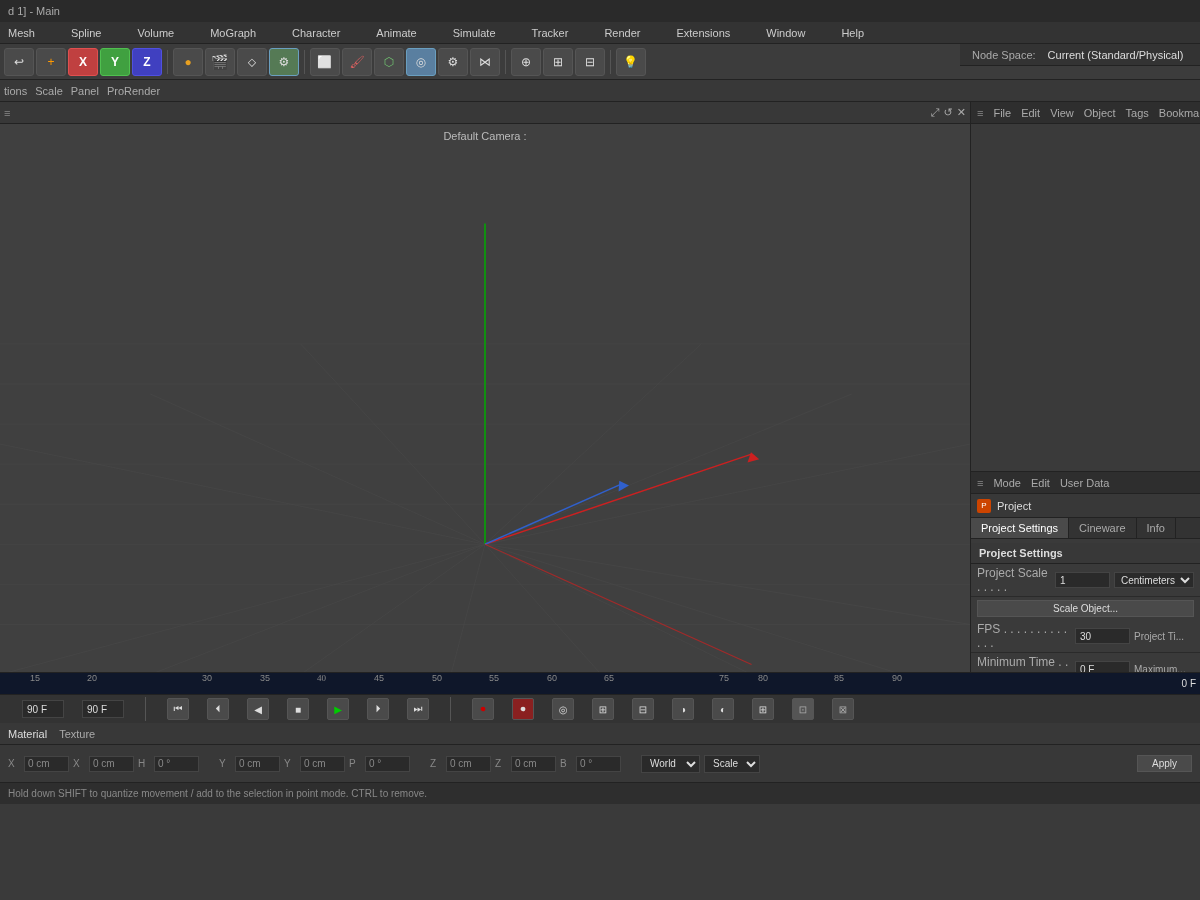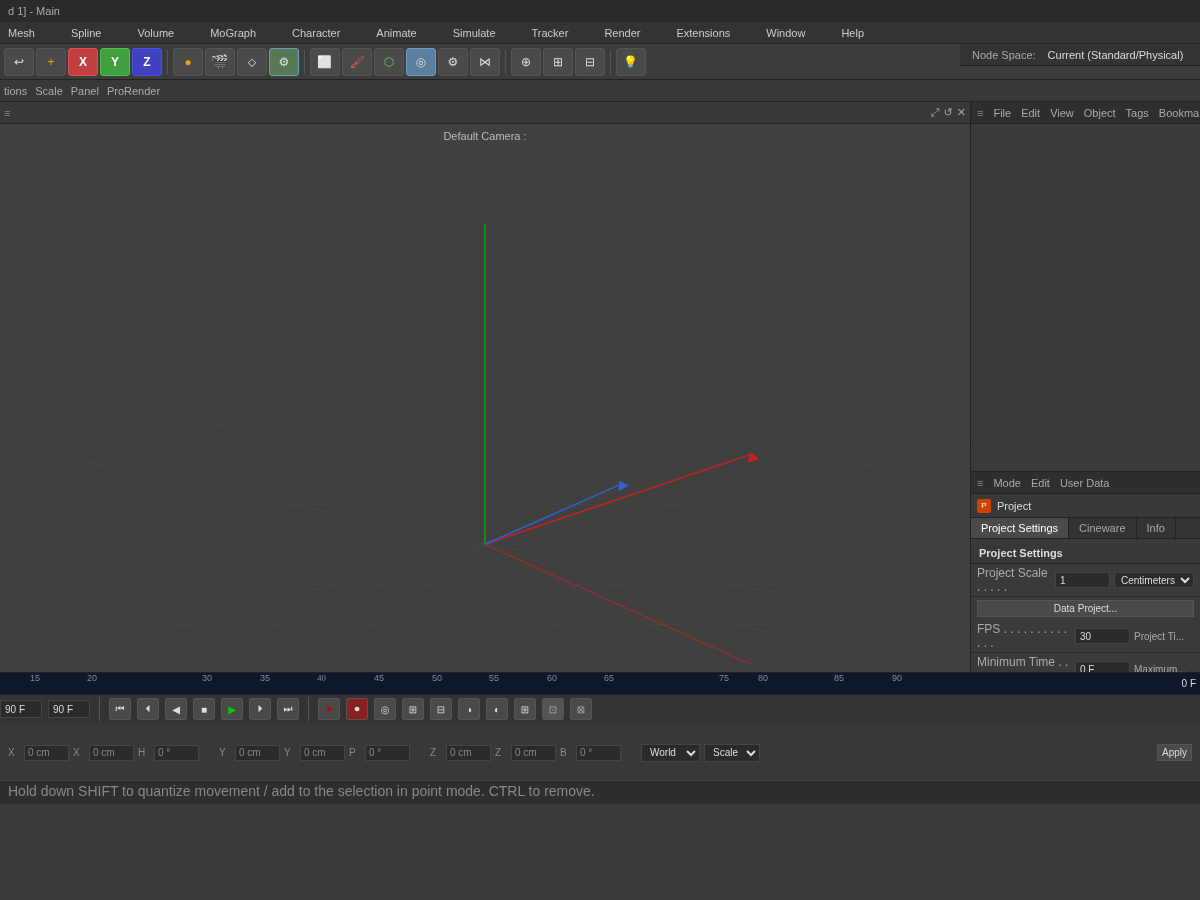--- a/index.html
+++ b/index.html
@@ -328,22 +328,22 @@
       bottom: 0;
       display: flex;
       align-items: center;
     }
 
     #playback-controls {
       height: 28px;
       background: #333;
       display: flex;
       align-items: center;
-      padding: 0 0;
-      gap: 6px;
+      padding: 0 22px;
+      gap: 18px;
     }
 
     .play-btn {
       width: 22px;
       height: 22px;
       background: #4a4a4a;
       border: 1px solid #555;
       border-radius: 2px;
       display: flex;
       align-items: center;
@@ -351,22 +351,23 @@
       cursor: pointer;
       font-size: 10px;
       color: #ddd;
     }
 
     
     #status-bar {
       height: 22px;
       background: #2e2e2e;
       display: flex;
+      align-items: center;
       padding: 0 8px;
-      font-size: 14px;
+      font-size: 10px;
       color: #888;
       border-top: 1px solid #222;
     }
 
     
     #coordinates-panel {
       height: 60px;
       background: #383838;
       border-top: 1px solid #222;
       display: flex;
@@ -408,21 +409,21 @@
       width: 45px;
       height: 16px;
       padding: 0 3px;
     }
 
     #apply-btn {
       background: #4a4a4a;
       border: 1px solid #555;
       color: #ddd;
       font-size: 10px;
-      padding: 2px 4px;
+      padding: 2px 14px;
       cursor: pointer;
       margin-left: auto;
     }
 
     .dropdown-small {
       background: #2a2a2a;
       border: 1px solid #444;
       color: #ddd;
       font-size: 10px;
       height: 18px;
@@ -614,21 +615,21 @@
           <span class="prop-label">Project Scale . . . . .</span>
           <input class="prop-value" type="text" value="1" style="">
           <select class="prop-unit-select">
             <option>Centimeters</option>
             <option>Meters</option>
             <option>Millimeters</option>
           </select>
         </div>
 
         
-        <button class="scale-project-btn">Data Project...</button>
+        <button class="scale-project-btn">Scale Object...</button>
 
         
         <div class="prop-row">
           <span class="prop-label">FPS . . . . . . . . . . . . .</span>
           <input class="prop-value" type="text" value="30" style="">
           <span class="prop-unit">Project Ti...</span>
         </div>
 
         
         <div class="prop-row">
@@ -733,20 +734,24 @@
     <div class="play-btn">⊟</div>
     <div class="play-btn">◑</div>
     <div class="play-btn">◐</div>
     <div class="play-btn">⊞</div>
     <div class="play-btn" style="color:#aaa;background:#555;">⊡</div>
     <div class="play-btn" style="color:#aaa;">⊠</div>
   </div>
 </div>
 
 <div id="coordinates-panel">
+  <div id="coords-tabs">
+    <span style="color:#ddd;">Material</span>
+    <span style="color:#aaa;">Texture</span>
+  </div>
   <div id="coords-content">
 
     <div class="coord-group">
       <span class="coord-label">X</span>
       <input class="coord-input" type="text" value="0 cm" style="">
       <span class="coord-label">X</span>
       <input class="coord-input" type="text" value="0 cm" style="">
       <span class="coord-label">H</span>
       <input class="coord-input" type="text" value="0 °" style="">
     </div>

